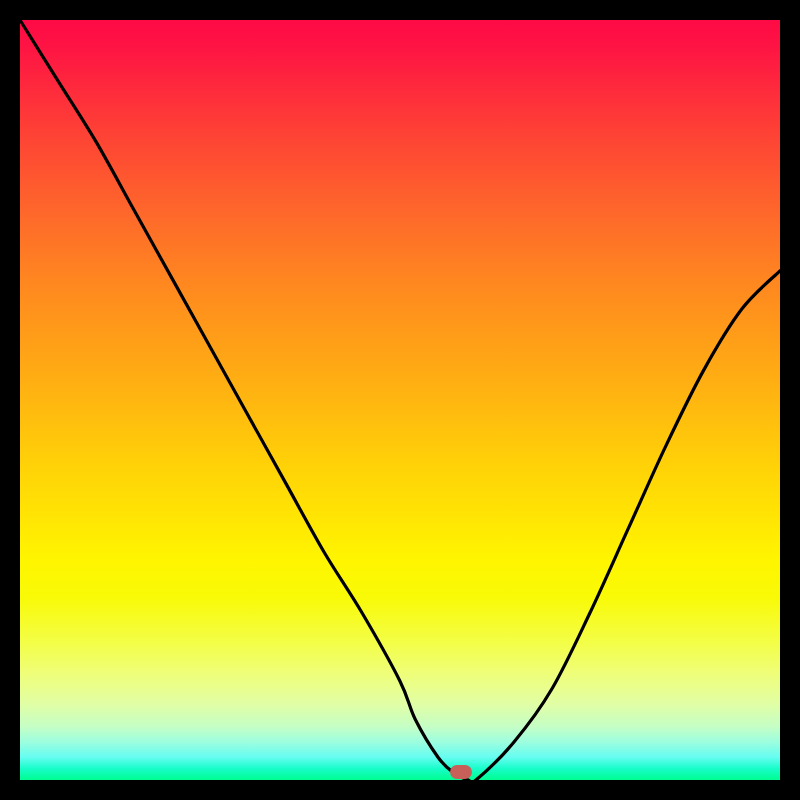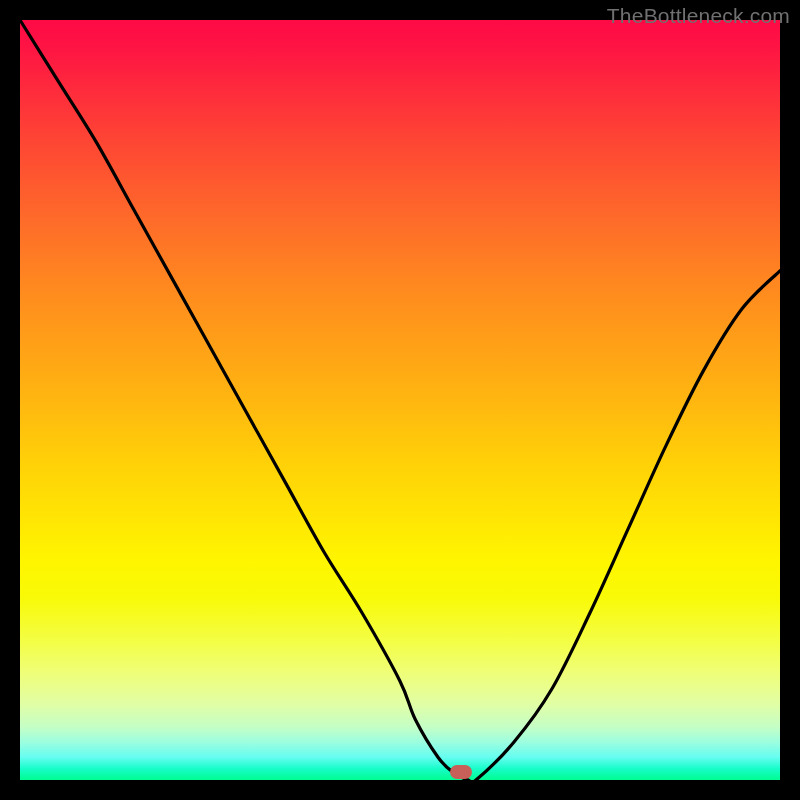--- a/index.html
+++ b/index.html
@@ -70,21 +70,20 @@
     height: 14px;
     border-radius: 7px;
     background: #c76058;
     transform: translate(-50%, -50%);
   }
 </style>
 </head>
 <body>
 
 <div class="frame">
-  <div class="watermark">TheBottleneck.com</div>
 
   <div class="plot">
     <div class="gradient"></div>
 
     <svg class="curve" viewBox="0 0 760 760" preserveAspectRatio="none">
       <path id="curve-path" fill="none" stroke="#000" stroke-width="3.2" stroke-linecap="round" d="M 0 0 C 6.333333333333333 10.133333333333326, 25.333333333333336 40.53333333333329, 38 60.799999999999955 C 50.666666666666664 81.06666666666662, 63.333333333333336 100.06666666666668, 76 121.60000000000002 C 88.66666666666667 143.13333333333335, 101.33333333333333 167.20000000000002, 114 190 C 126.66666666666667 212.79999999999998, 139.33333333333334 235.59999999999997, 152 258.4 C 164.66666666666666 281.2, 177.33333333333334 304, 190 326.8 C 202.66666666666666 349.6, 215.33333333333334 372.4, 228 395.2 C 240.66666666666666 418, 253.33333333333334 440.79999999999995, 266 463.59999999999997 C 278.6666666666667 486.4, 291.3333333333333 510.4666666666667, 304 532 C 316.6666666666667 553.5333333333333, 329.3333333333333 571.2666666666667, 342 592.8 C 354.6666666666667 614.3333333333333, 371.1333333333333 643.4666666666667, 380 661.2 C 388.8666666666667 678.9333333333334, 388.8666666666667 686.5333333333334, 395.2 699.2 C 401.5333333333333 711.8666666666667, 411.66666666666674 728.3333333333334, 418.00000000000006 737.2 C 424.33333333333337 746.0666666666667, 428.1333333333333 748.6, 433.2 752.4 C 438.26666666666665 756.1999999999999, 444.59999999999997 758.7333333333333, 448.4 760 C 452.2 761.2666666666667, 448.4 766.3333333333334, 456 760 C 463.6 753.6666666666666, 481.3333333333333 737.2, 494 722 C 506.6666666666667 706.8, 519.3333333333334 690.3333333333333, 532 668.8 C 544.6666666666666 647.2666666666667, 557.3333333333334 619.4, 570 592.8 C 582.6666666666666 566.1999999999999, 595.3333333333334 537.0666666666666, 608 509.2 C 620.6666666666666 481.3333333333333, 633.3333333333334 452.20000000000005, 646 425.6 C 658.6666666666666 399, 671.3333333333334 372.4, 684 349.59999999999997 C 696.6666666666666 326.79999999999995, 709.3333333333334 305.26666666666665, 722 288.8 C 734.6666666666666 272.33333333333337, 753.6666666666666 257.1333333333333, 760 250.79999999999995"></path>
     </svg>
 
     <div id="marker" class="marker" style="left: 440.8px; top: 752.4px;"></div>
   </div>

